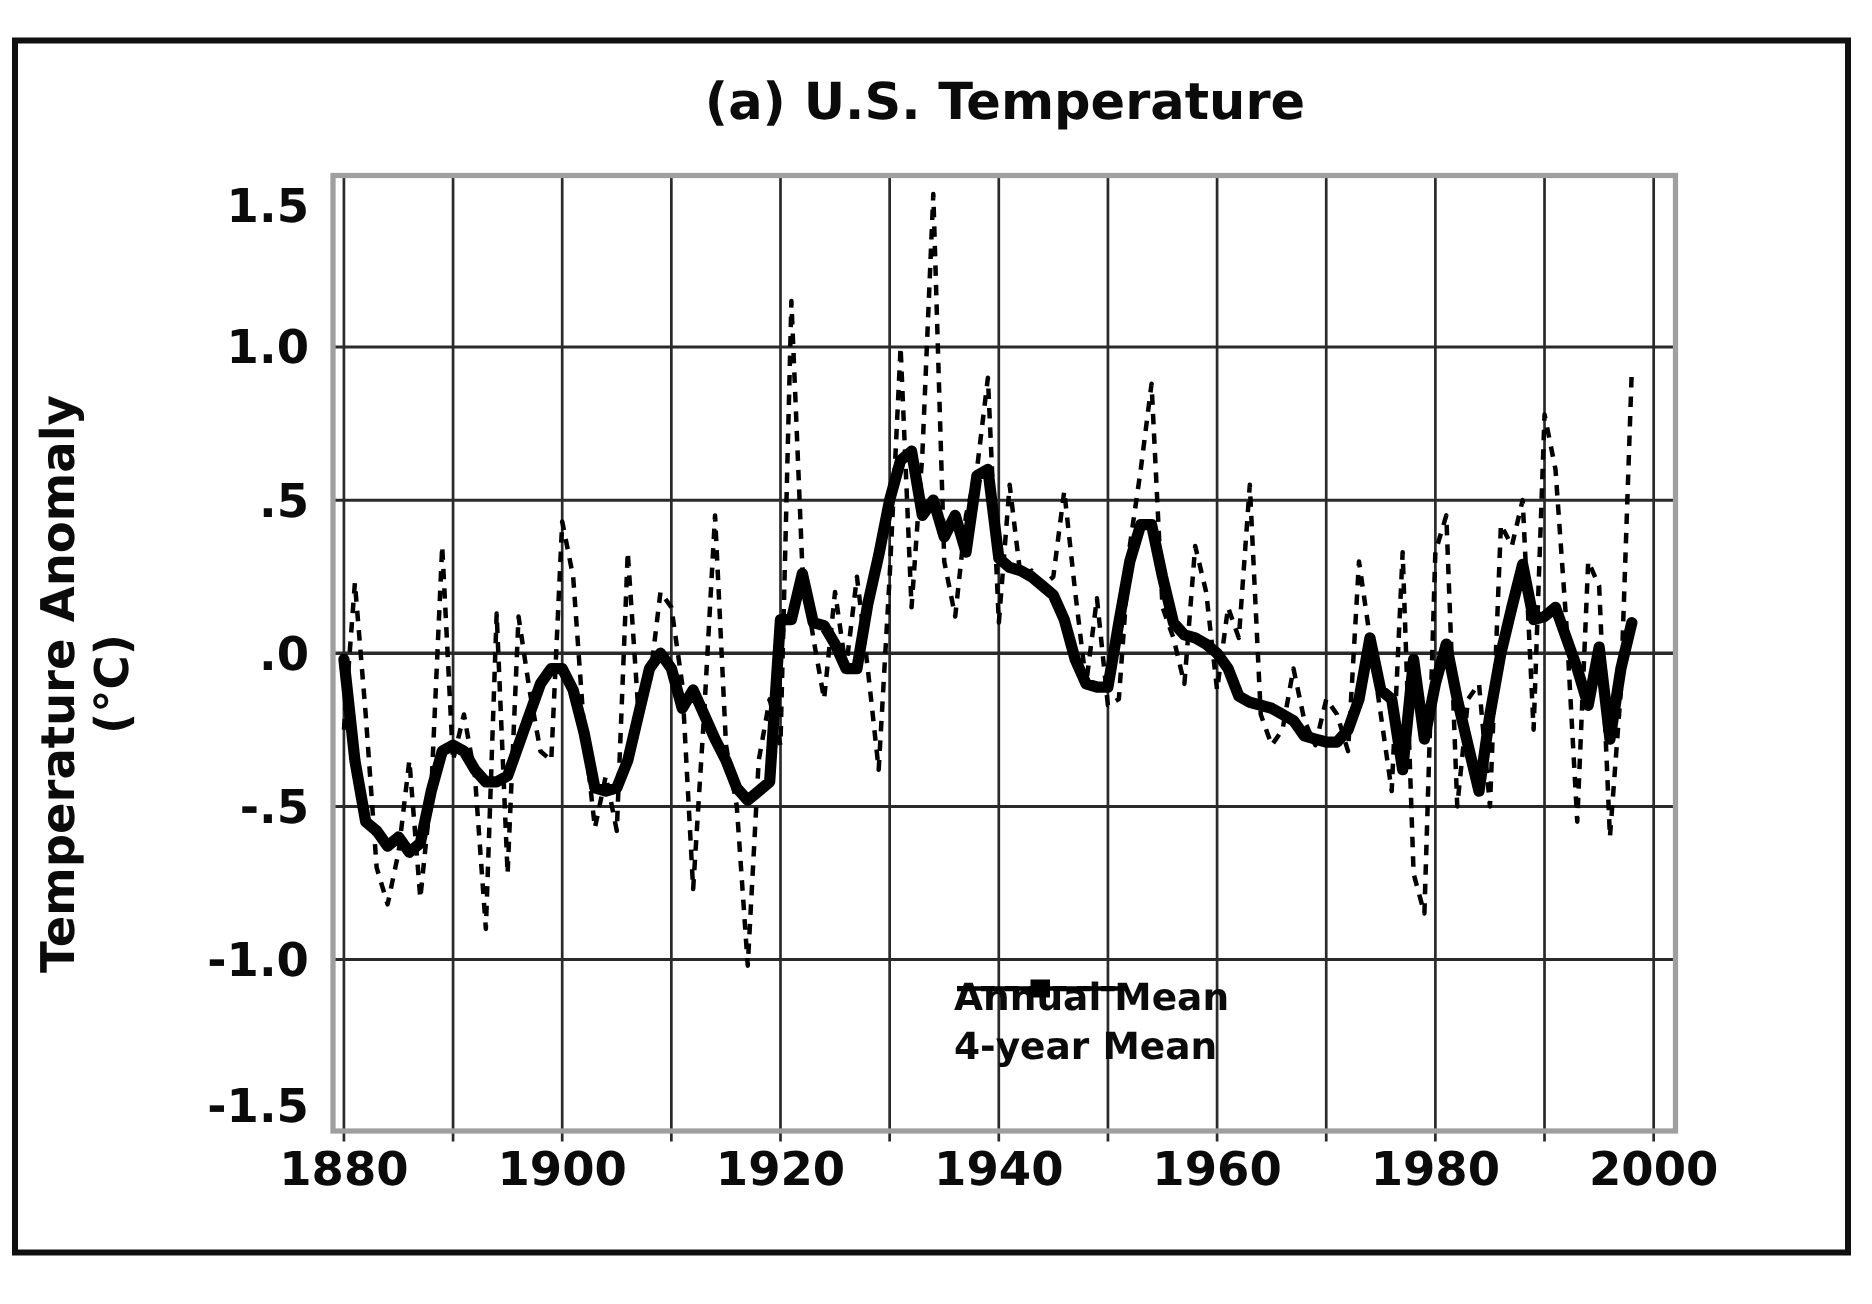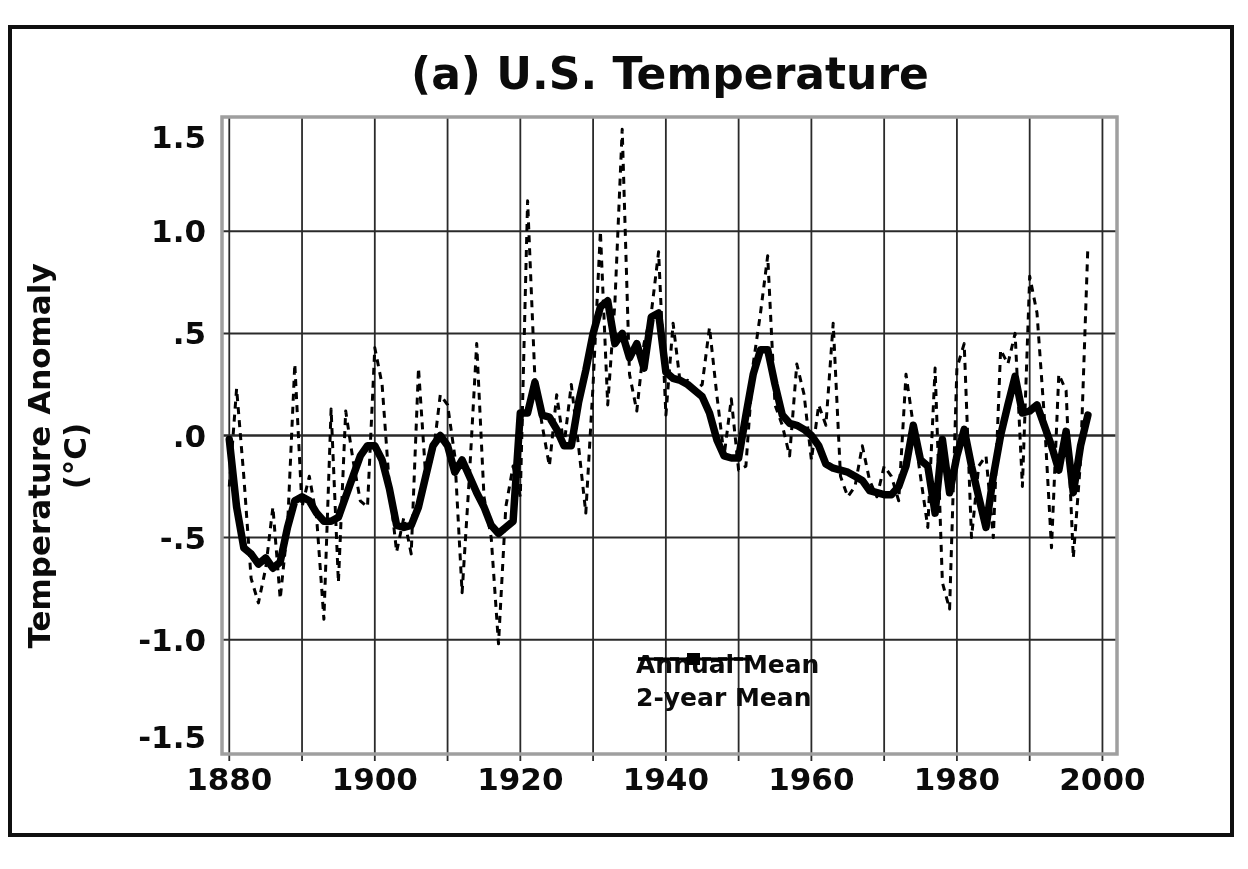--- a/index.html
+++ b/index.html
@@ -1,21 +1,21 @@
 <!DOCTYPE html>
 <html><head>
 <meta charset="utf-8">
 <style>
   html,body{margin:0;padding:0;background:#ffffff;width:1248px;height:869px;
     font-family:"DejaVu Sans","Liberation Sans",sans-serif;}
   #stage{position:relative;width:1248px;height:869px;background:#fff;overflow:hidden;}
   #frame{position:absolute;left:8px;top:25px;width:1218px;height:804px;
     border:4px solid #101010;background:#fff;}
   #chart-title{position:absolute;left:330px;top:48px;width:680px;text-align:center;
-    font-size:44px;font-weight:bold;color:#0b0b0b;letter-spacing:0px;}
+    font-size:34px;font-weight:bold;color:#0b0b0b;letter-spacing:0px;}
   #y-axis-title{position:absolute;left:-153px;top:420px;width:420px;text-align:center;
     transform:rotate(-90deg);transform-origin:center;font-size:31px;font-weight:bold;color:#0b0b0b;}
   svg{position:absolute;left:0;top:0;}
   .legend{position:absolute;left:636px;top:648px;}
   .legend-row{display:flex;align-items:center;height:33px;}
   .legend-sample{width:118px;height:22px;margin-right:16px;flex:0 0 auto;}
   .legend-label{font-size:25px;font-weight:bold;color:#0b0b0b;white-space:nowrap;}
 </style>
 </head>
 <body>
@@ -70,16 +70,16 @@
       <svg class="legend-sample" viewBox="0 0 118 22">
         <line x1="2" y1="11" x2="116" y2="11" stroke="#000" stroke-width="3.5" stroke-dasharray="9 7"></line>
         <rect x="51" y="5" width="13" height="12" fill="#000"></rect>
       </svg>
       <span class="legend-label">Annual Mean</span>
     </div>
     <div class="legend-row">
       <svg class="legend-sample" viewBox="0 0 118 22">
         <line x1="2" y1="11" x2="116" y2="11" stroke="#000" stroke-width="3"></line>
       </svg>
-      <span class="legend-label">2-year Mean</span>
+      <span class="legend-label">4-year Mean</span>
     </div>
   </div>
 </div>
 
 </body></html>

